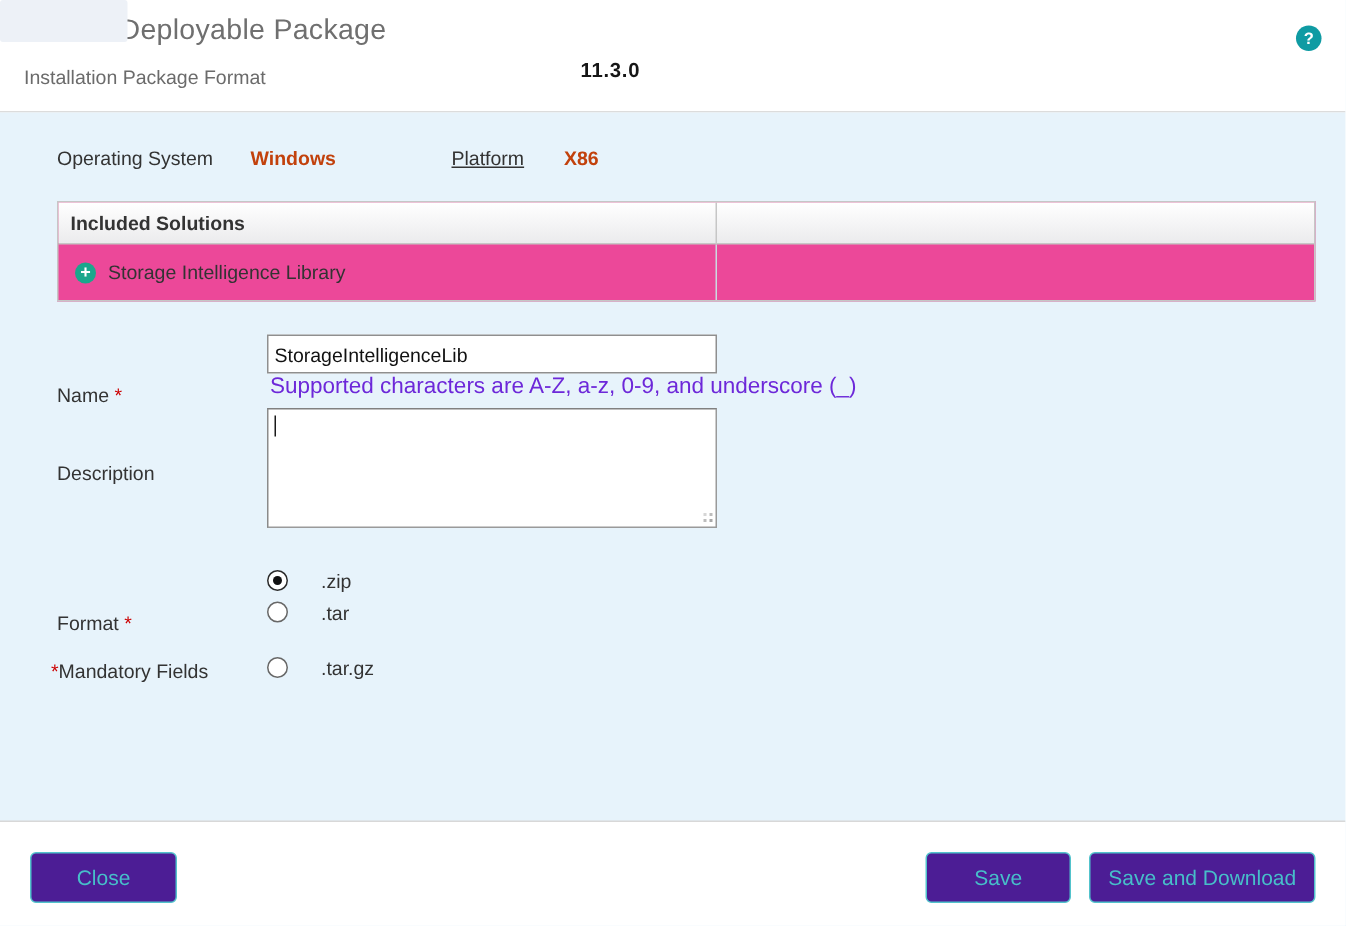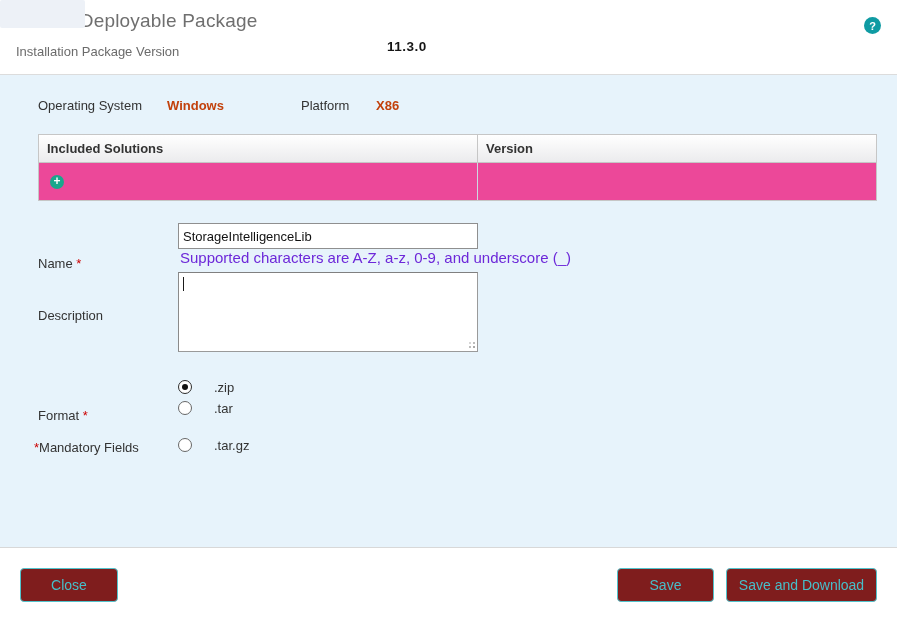--- a/index.html
+++ b/index.html
@@ -45,21 +45,21 @@
   #form-panel {
     position:absolute; left:0; top:75px; width:897px; height:473px;
     background:#e7f3fb; border-bottom:1px solid #d8d8d8;
   }
 
   
   .info-label { position:absolute; font-size:13px; color:#333; }
   .info-value { position:absolute; font-size:13px; font-weight:bold; color:#c2410c; }
   #os-label { left:38px; top:98px; }
   #os-value { left:167px; top:98px; }
-  #platform-label { left:301px; top:98px; }
+  #platform-label { left:301px; top:98px;text-decoration:underline; }
   #platform-value { left:376px; top:98px; }
 
   
   #solutions-table {
     position:absolute; left:38px; top:134px; width:839px; height:67px;
     border:1px solid #c6c6c6; background:#ec4899;
   }
   .table-header-row {
     display:flex; height:28px;
     background:linear-gradient(#ffffff, #ebebed);
@@ -136,55 +136,55 @@
     content:""; position:absolute; left:3px; top:3px; width:6px; height:6px;
     border-radius:50%; background:#111;
   }
   .radio-label { margin-left:22px; font-size:13px; color:#333; }
 
   #mandatory-note { position:absolute; left:34px; top:440px; font-size:13px; color:#333; }
 
   
   .btn {
     position:absolute; top:568px; height:34px;
-    background:#7f1d1d; border:1px solid #52c3cc; border-radius:4px;
+    background:#4c1d95; border:1px solid #52c3cc; border-radius:4px;
     color:#47bec9; font-size:14px; font-family:"Liberation Sans", sans-serif;
     display:flex; align-items:center; justify-content:center;
     cursor:pointer;
   }
   #close-button { left:20px; width:98px; }
   #save-button { left:617px; width:97px; }
   #save-download-button { left:726px; width:151px; }
 </style>
 </head>
 <body>
 
 <div id="dialog-header">
   <div id="page-title">Create Deployable Package</div>
   <div id="overlay-box"></div>
-  <div id="page-subtitle">Installation Package Version</div>
+  <div id="page-subtitle">Installation Package Format</div>
   <div id="version-label">11.3.0</div>
   <div id="help-icon">?</div>
 </div>
 
 <div id="form-panel"></div>
 
 <span class="info-label" id="os-label">Operating System</span>
 <span class="info-value" id="os-value">Windows</span>
 <span class="info-label" id="platform-label">Platform</span>
 <span class="info-value" id="platform-value">X86</span>
 
 <div id="solutions-table">
   <div class="table-header-row">
     <div class="th-cell col1">Included Solutions</div>
-    <div class="th-cell col2">Version</div>
   </div>
   <div class="table-body-row">
     <div class="td-cell col1">
       <span id="expand-plus-icon">+</span>
+      <span class="solution-text">Storage Intelligence Library</span>
     </div>
     <div class="td-cell col2"></div>
   </div>
 </div>
 
 <span class="field-label" id="name-label"><span>Name</span> <span class="req">*</span></span>
 <input id="name-input" type="text" value="StorageIntelligenceLib" style="">
 <div id="name-help">Supported characters are A-Z, a-z, 0-9, and underscore (_)</div>
 
 <span class="field-label" id="description-label">Description</span>

